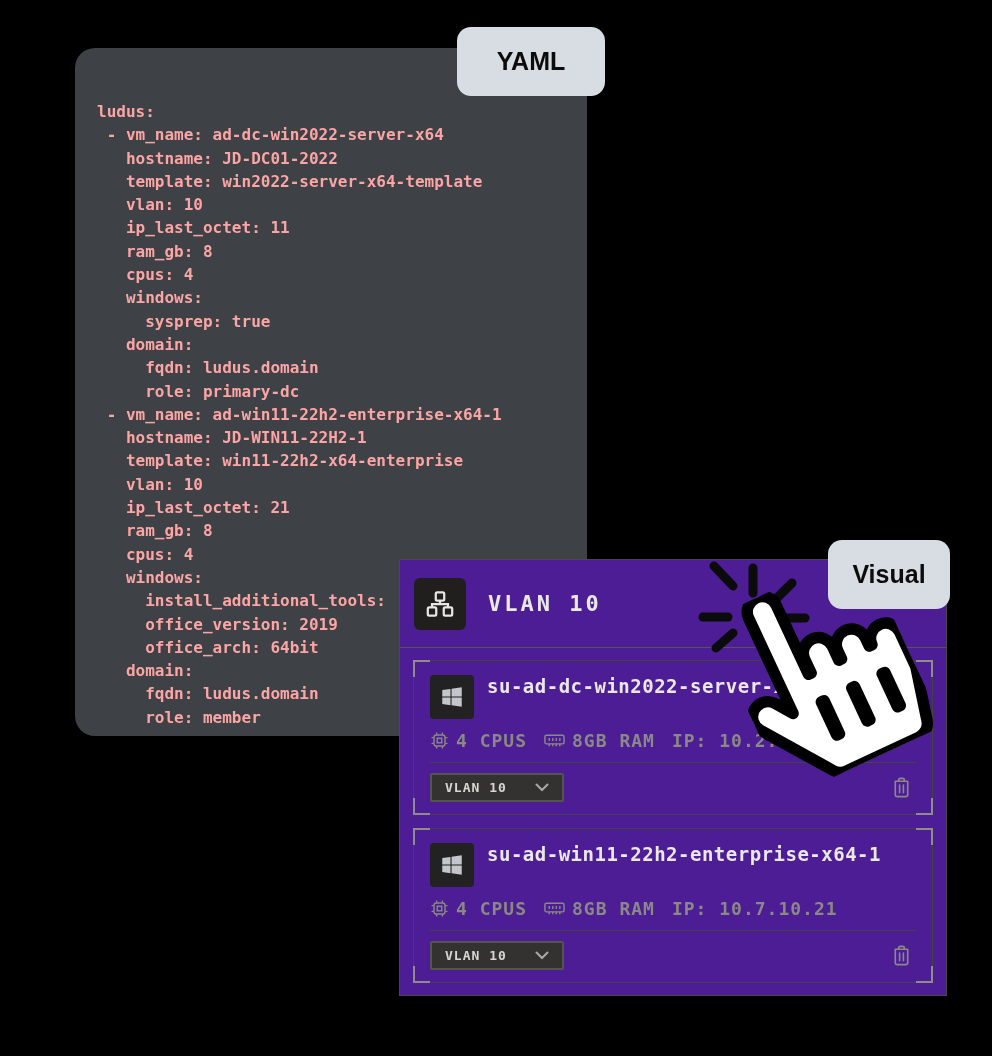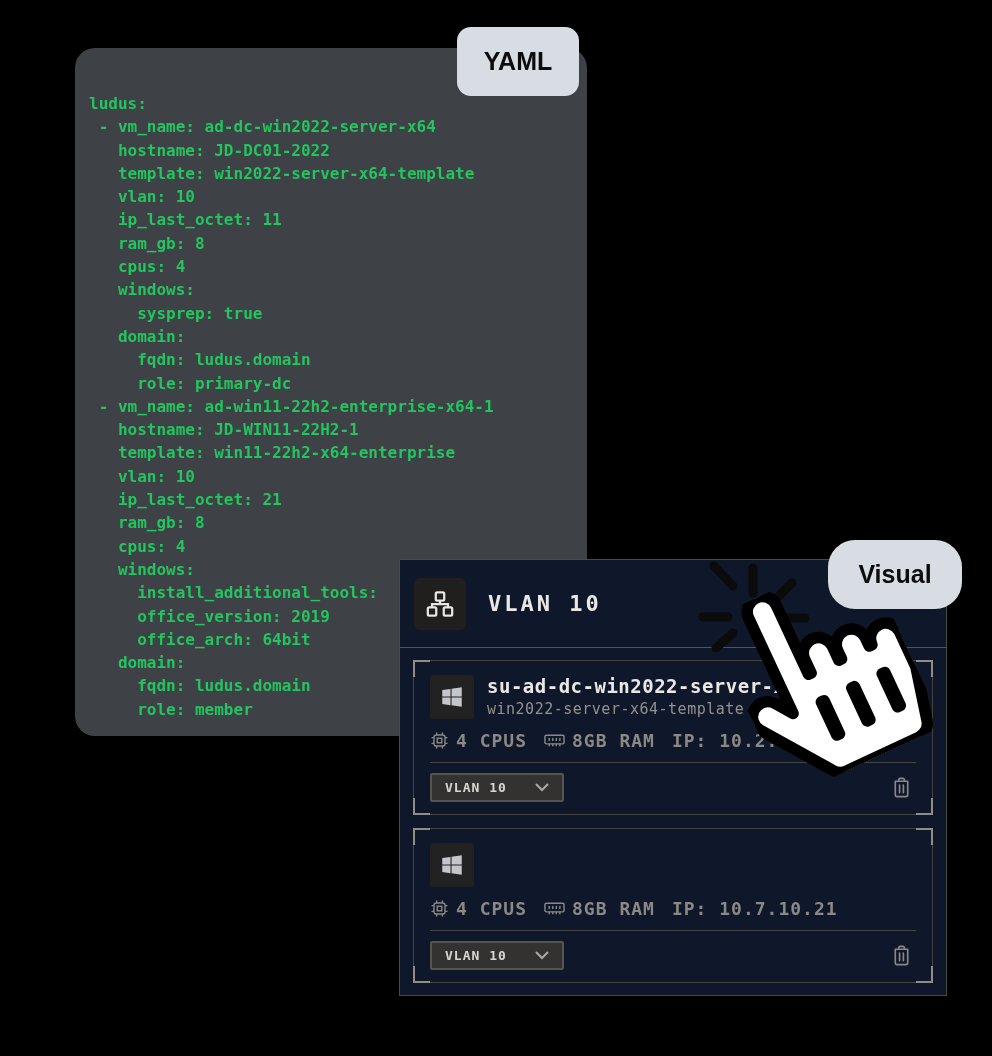--- a/index.html
+++ b/index.html
@@ -13,44 +13,44 @@
 
   
   .yaml-panel{
     position:absolute;left:75px;top:48px;
     width:512px;height:688px;
     background:#3e4146;
     border-radius:20px;
     z-index:1;
   }
   .yaml-code{
-    margin:0;
+    margin:8px;
     padding:44px 10px 0 14px;
     font:700 16px/23.3px "DejaVu Sans Mono", monospace;
-    color:#22c55e;
+    color:#fca5a5;
     white-space:pre;
   }
 
   
   .tag{
     position:absolute;
     display:flex;align-items:center;justify-content:center;
     background:#d8dde3;
     border-radius:14px;
     font-family:"Liberation Sans", sans-serif;
     font-weight:700;font-size:25px;color:#0c0c0c;
   }
-  .tag.yaml{left:457px;top:27px;width:122px;height:69px;z-index:5;}
-  .tag.visual{left:828px;top:540px;width:134px;height:69px;z-index:45;border-radius:27px;}
+  .tag.yaml{left:457px;top:27px;width:148px;height:69px;z-index:5;}
+  .tag.visual{left:828px;top:540px;width:122px;height:69px;z-index:45;}
 
   
   .visual-panel{
     position:absolute;left:399px;top:559px;
     width:548px;height:437px;
-    background:#0f172a;
+    background:#4c1d95;
     border:1px solid #4b4944;
     box-sizing:border-box;
     z-index:10;
   }
   .panel-header{
     height:88px;
     display:flex;align-items:center;
     padding:0 14px;gap:22px;
     border-bottom:1px solid #57544e;
     box-sizing:border-box;
@@ -188,21 +188,20 @@
       <span class="corner bl"></span>
       <span class="corner br"></span>
       <div class="vm-head">
         <div class="os-tile">
           <svg width="26" height="26" viewBox="0 0 24 24">
             <path fill="#c3c6ca" d="M3 5.6 10.6 4.5v7H3zM11.6 4.3 21 3v8.5h-9.4zM3 12.5h7.6v7L3 18.4zM11.6 12.5H21V21l-9.4-1.3z"></path>
           </svg>
         </div>
         <div>
           <div class="vm-name">su-ad-dc-win2022-server-x64</div>
-          <div class="vm-template">win2022-server-x64-template</div>
         </div>
       </div>
       <div class="vm-stats">
         <svg class="stat-icon" width="19" height="19" viewBox="0 0 20 20" fill="none" stroke="#8b8985" stroke-width="1.5">
           <rect x="4.2" y="4.2" width="11.6" height="11.6" rx="2.5"></rect>
           <rect x="7.6" y="7.6" width="4.8" height="4.8"></rect>
           <path d="M7 4V1.6M13 4V1.6M7 18.4V16M13 18.4V16M4 7H1.6M4 13H1.6M18.4 7H16M18.4 13H16"></path>
         </svg>
         <span class="stat-text">4 CPUS</span>
         <svg class="stat-icon" width="21" height="15" viewBox="0 0 22 15" fill="none" stroke="#8b8985" stroke-width="1.5">
@@ -235,20 +234,21 @@
       <span class="corner tr"></span>
       <span class="corner bl"></span>
       <span class="corner br"></span>
       <div class="vm-head">
         <div class="os-tile">
           <svg width="26" height="26" viewBox="0 0 24 24">
             <path fill="#c3c6ca" d="M3 5.6 10.6 4.5v7H3zM11.6 4.3 21 3v8.5h-9.4zM3 12.5h7.6v7L3 18.4zM11.6 12.5H21V21l-9.4-1.3z"></path>
           </svg>
         </div>
         <div>
+          <div class="vm-name">su-ad-win11-22h2-enterprise-x64-1</div>
         </div>
       </div>
       <div class="vm-stats">
         <svg class="stat-icon" width="19" height="19" viewBox="0 0 20 20" fill="none" stroke="#8b8985" stroke-width="1.5">
           <rect x="4.2" y="4.2" width="11.6" height="11.6" rx="2.5"></rect>
           <rect x="7.6" y="7.6" width="4.8" height="4.8"></rect>
           <path d="M7 4V1.6M13 4V1.6M7 18.4V16M13 18.4V16M4 7H1.6M4 13H1.6M18.4 7H16M18.4 13H16"></path>
         </svg>
         <span class="stat-text">4 CPUS</span>
         <svg class="stat-icon" width="21" height="15" viewBox="0 0 22 15" fill="none" stroke="#8b8985" stroke-width="1.5">

